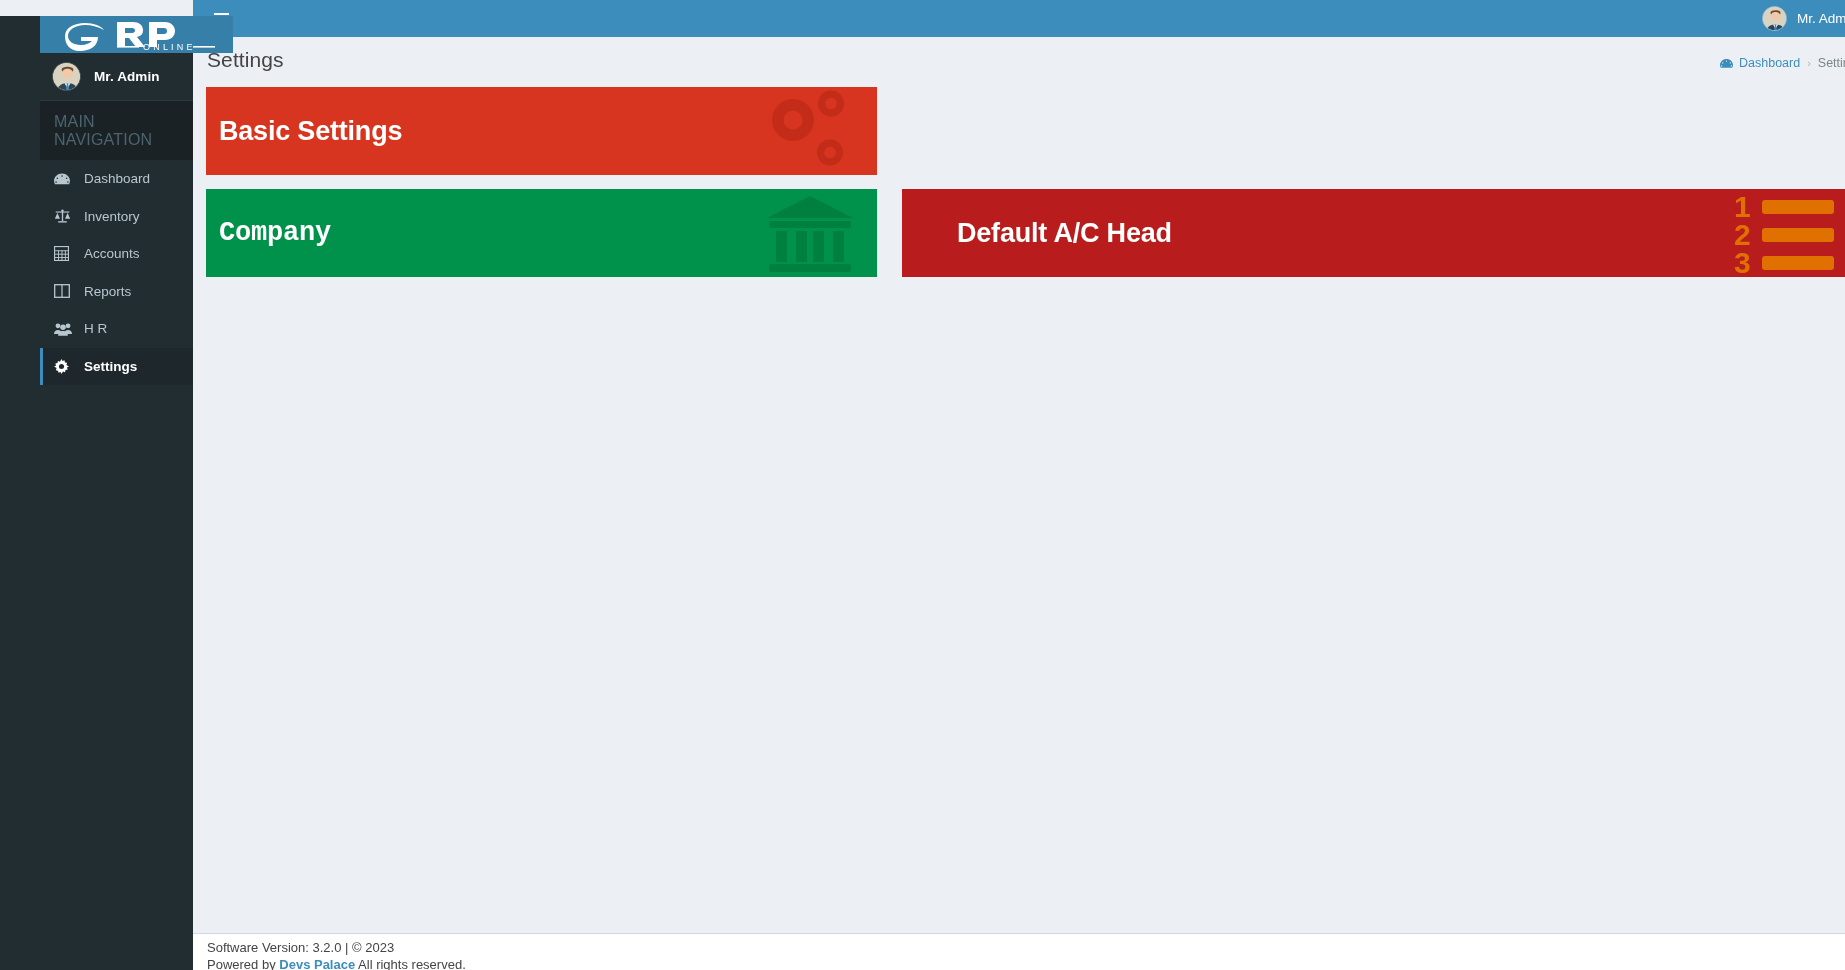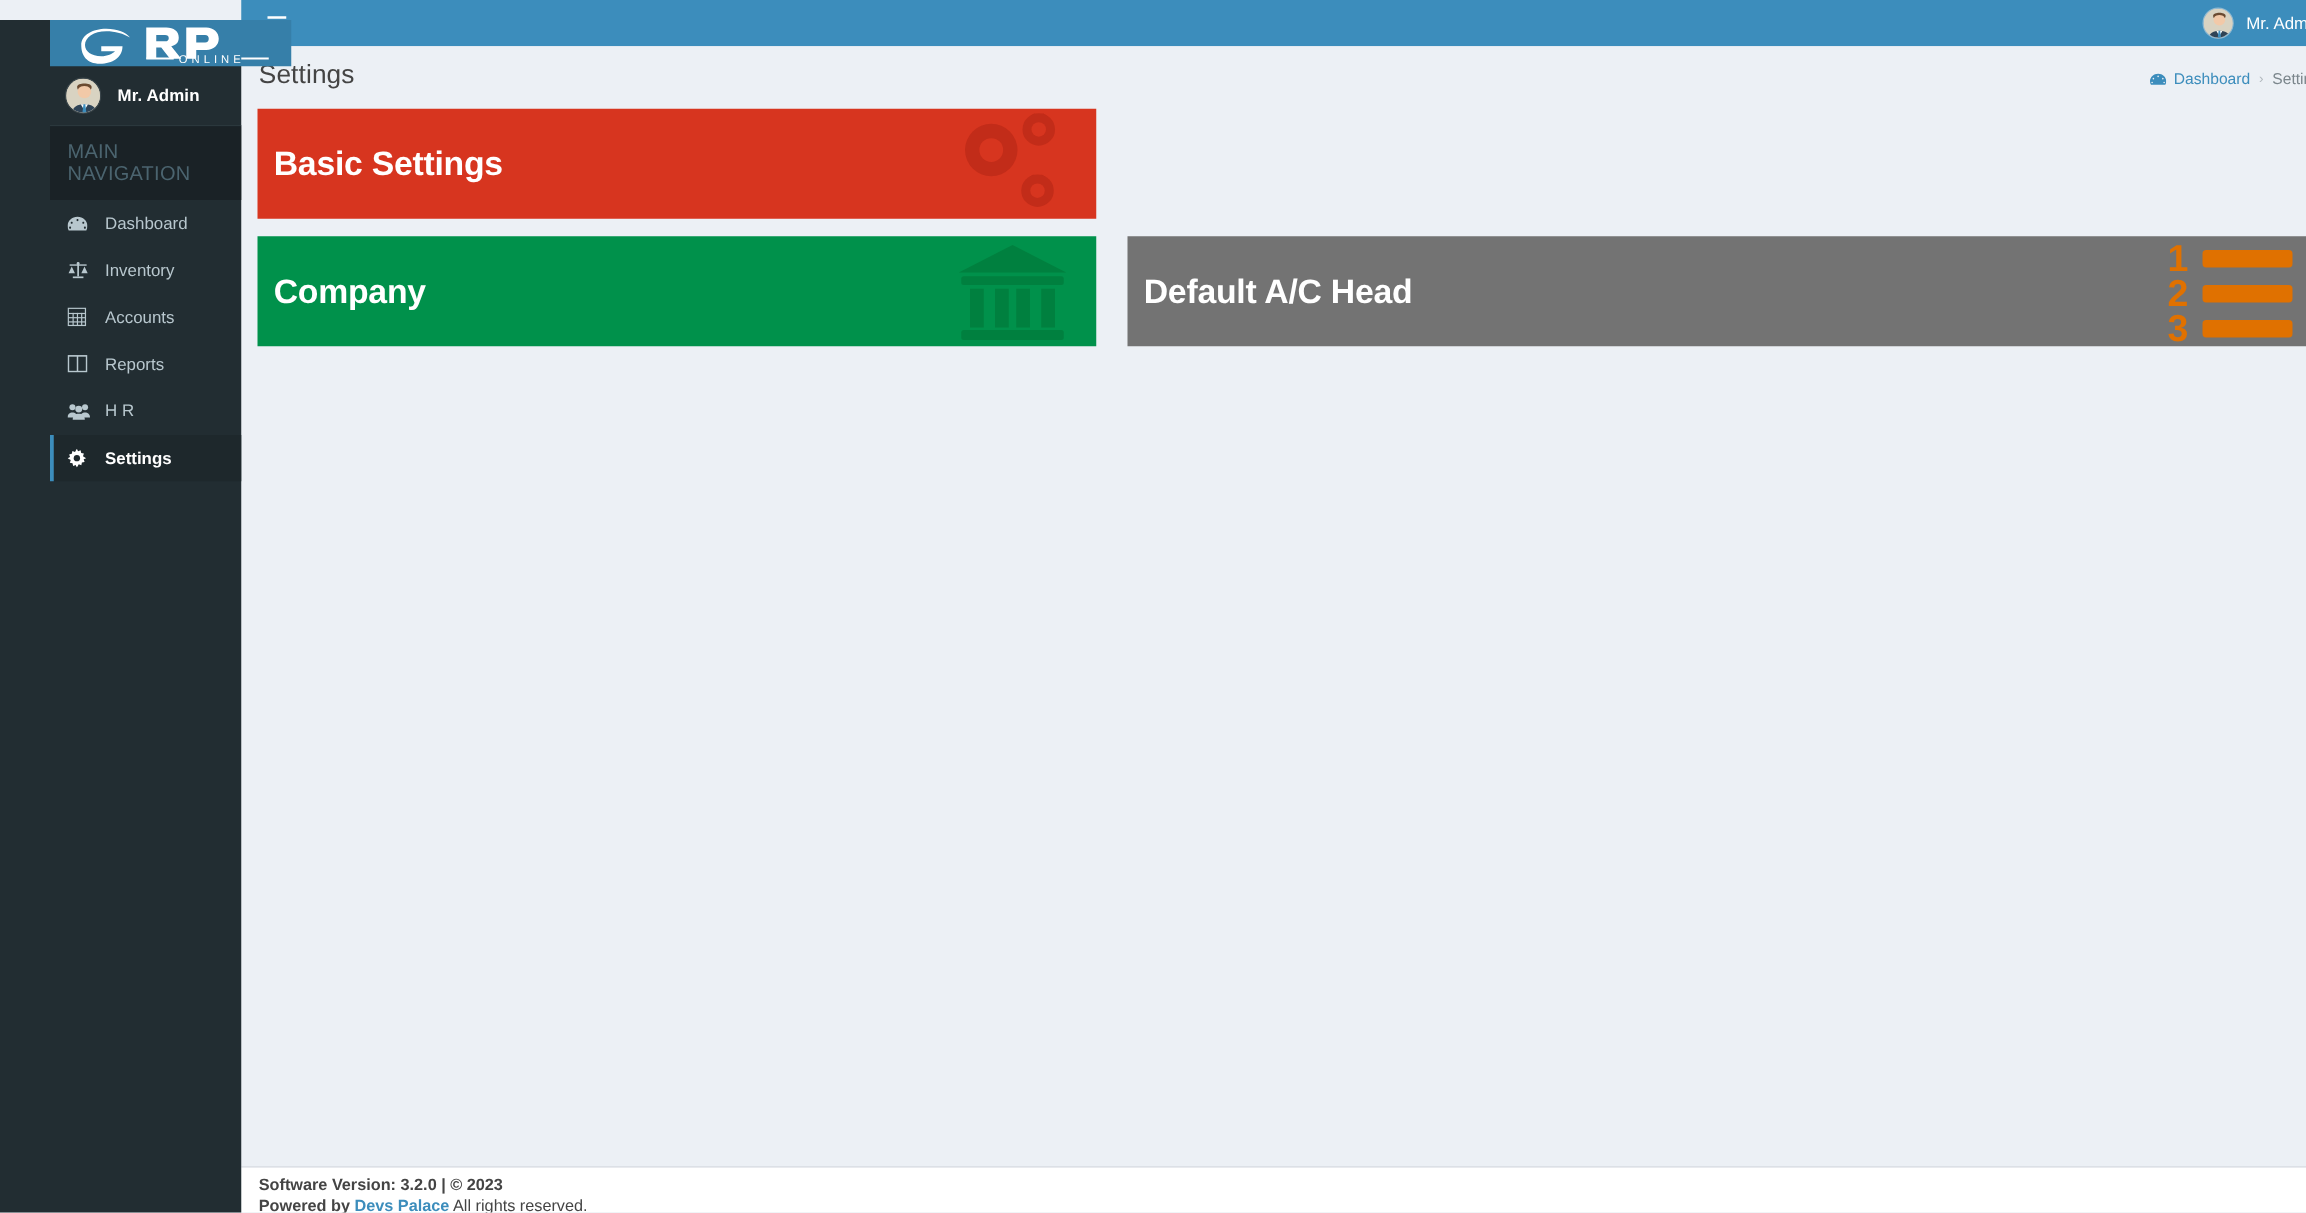--- a/index.html
+++ b/index.html
@@ -167,21 +167,21 @@
   
   #footer {
     position: absolute; left: 193px; top: 933px;
     width: 1652px; height: 37px;
     background: #ffffff;
     border-top: 1px solid #d2d6de;
     padding: 5px 14px 0 14px;
     font-size: 13px; color: #444;
     line-height: 17px;
   }
-  #footer b { font-weight: bold; }
+  #footer b { font-weight: normal; }
   #footer .link { color: #3c8dbc; font-weight: bold; text-decoration: none; }
   #footer .rest { font-weight: normal; color: #444; }
 </style>
 </head>
 <body>
 
 <div id="sidebar">
 
   <div id="logo-bar">
     <svg class="logo-svg" width="160" height="36" viewBox="0 0 160 36">
@@ -354,38 +354,38 @@
             </g>
             <circle cx="69" cy="64.5" r="5.8" fill="#d7351f"></circle>
           </svg>
         </span>
       </div>
 
     </div>
 
     <div class="card-row">
 
-      <div class="card card-col-left" style="background:#00914b;">
+      <div class="card card-col-left" style="background:#00914b;font-family:Liberation Mono, monospace;">
         <span class="card-title">Company</span>
         <span class="card-ico ico-bank">
           <svg width="90" height="82" viewBox="0 0 90 82">
             <g fill="#00803f">
               <path d="M45 4L2 26h86z"></path>
               <rect x="4" y="29" width="82" height="7" rx="2"></rect>
               <rect x="11" y="39" width="11" height="31"></rect>
               <rect x="31" y="39" width="11" height="31"></rect>
               <rect x="48" y="39" width="11" height="31"></rect>
               <rect x="68" y="39" width="11" height="31"></rect>
               <rect x="4" y="72" width="82" height="8" rx="2"></rect>
             </g>
           </svg>
         </span>
       </div>
 
-      <div class="card card-col-right" style="background:#737373;">
+      <div class="card card-col-right" style="background:#b91c1c;padding-left:42px;">
         <span class="card-title">Default A/C Head</span>
         <span class="card-ico ico-list">
           <svg width="105" height="82" viewBox="0 0 105 82">
             <g fill="#e07100">
               <text x="2" y="25" font-family="Liberation Sans, sans-serif" font-size="30" font-weight="bold">1</text>
               <text x="2" y="53" font-family="Liberation Sans, sans-serif" font-size="30" font-weight="bold">2</text>
               <text x="2" y="81" font-family="Liberation Sans, sans-serif" font-size="30" font-weight="bold">3</text>
               <rect x="30" y="8" width="72" height="14" rx="3"></rect>
               <rect x="30" y="36" width="72" height="14" rx="3"></rect>
               <rect x="30" y="64" width="72" height="14" rx="3"></rect>

